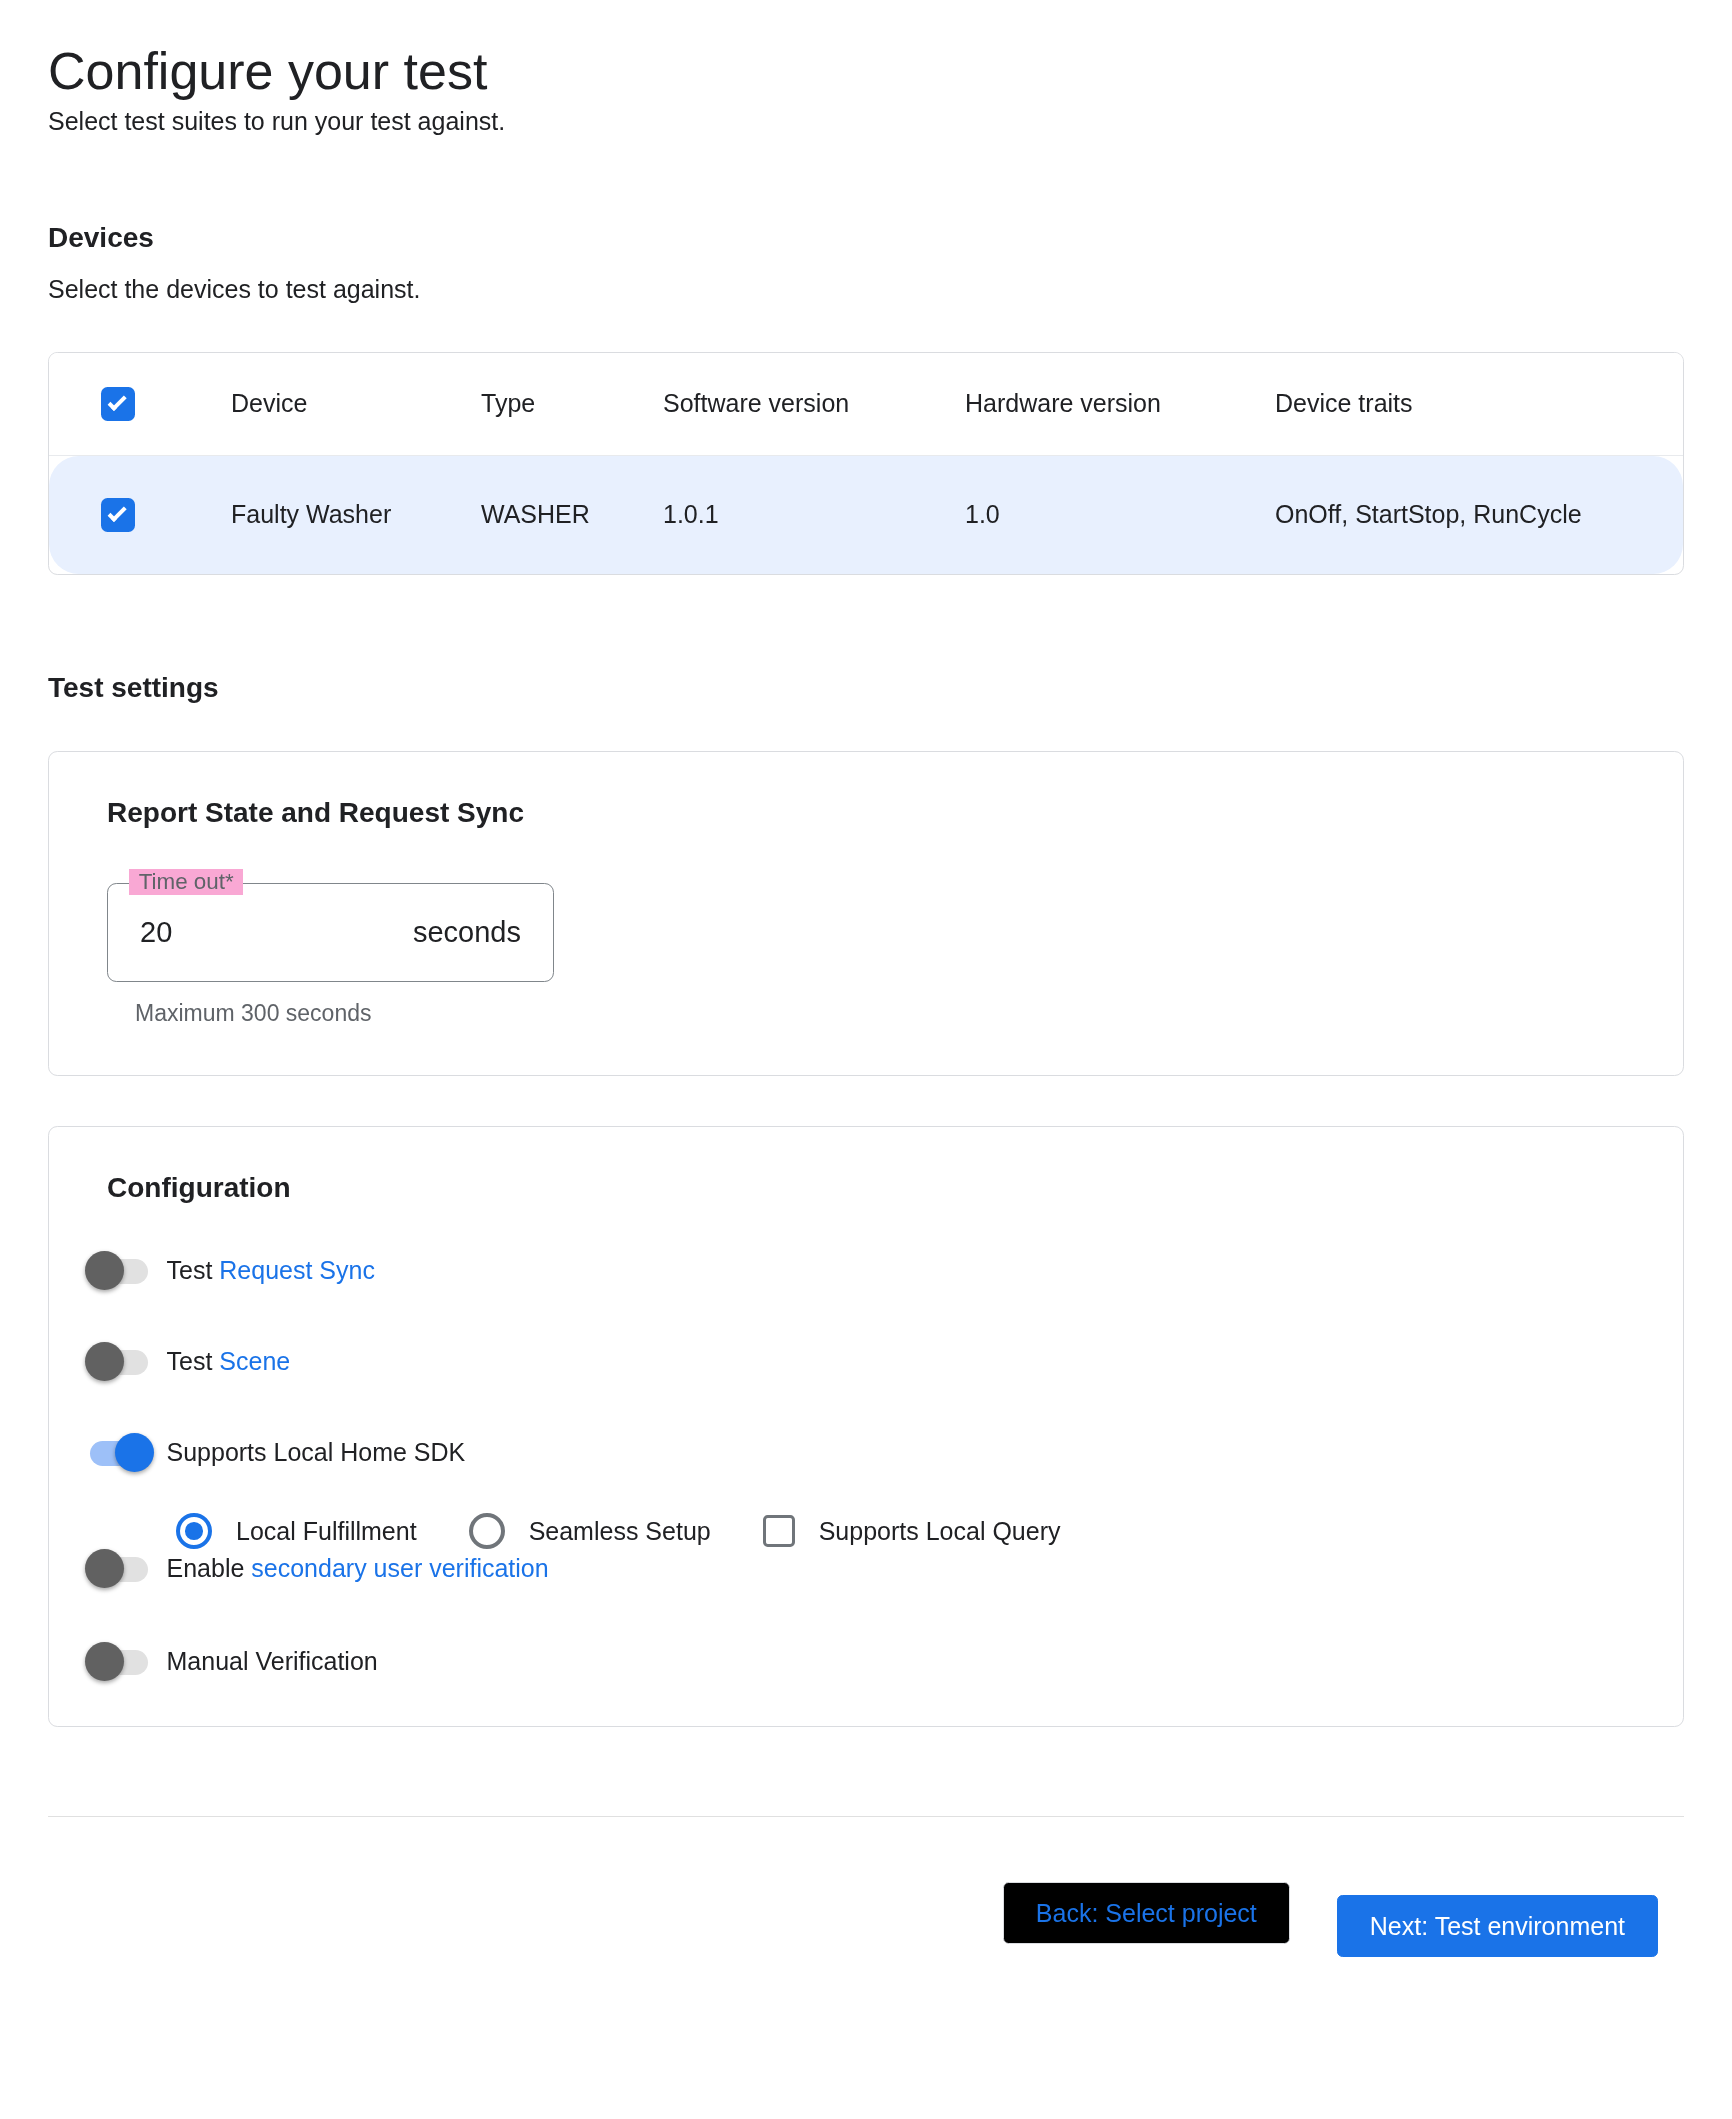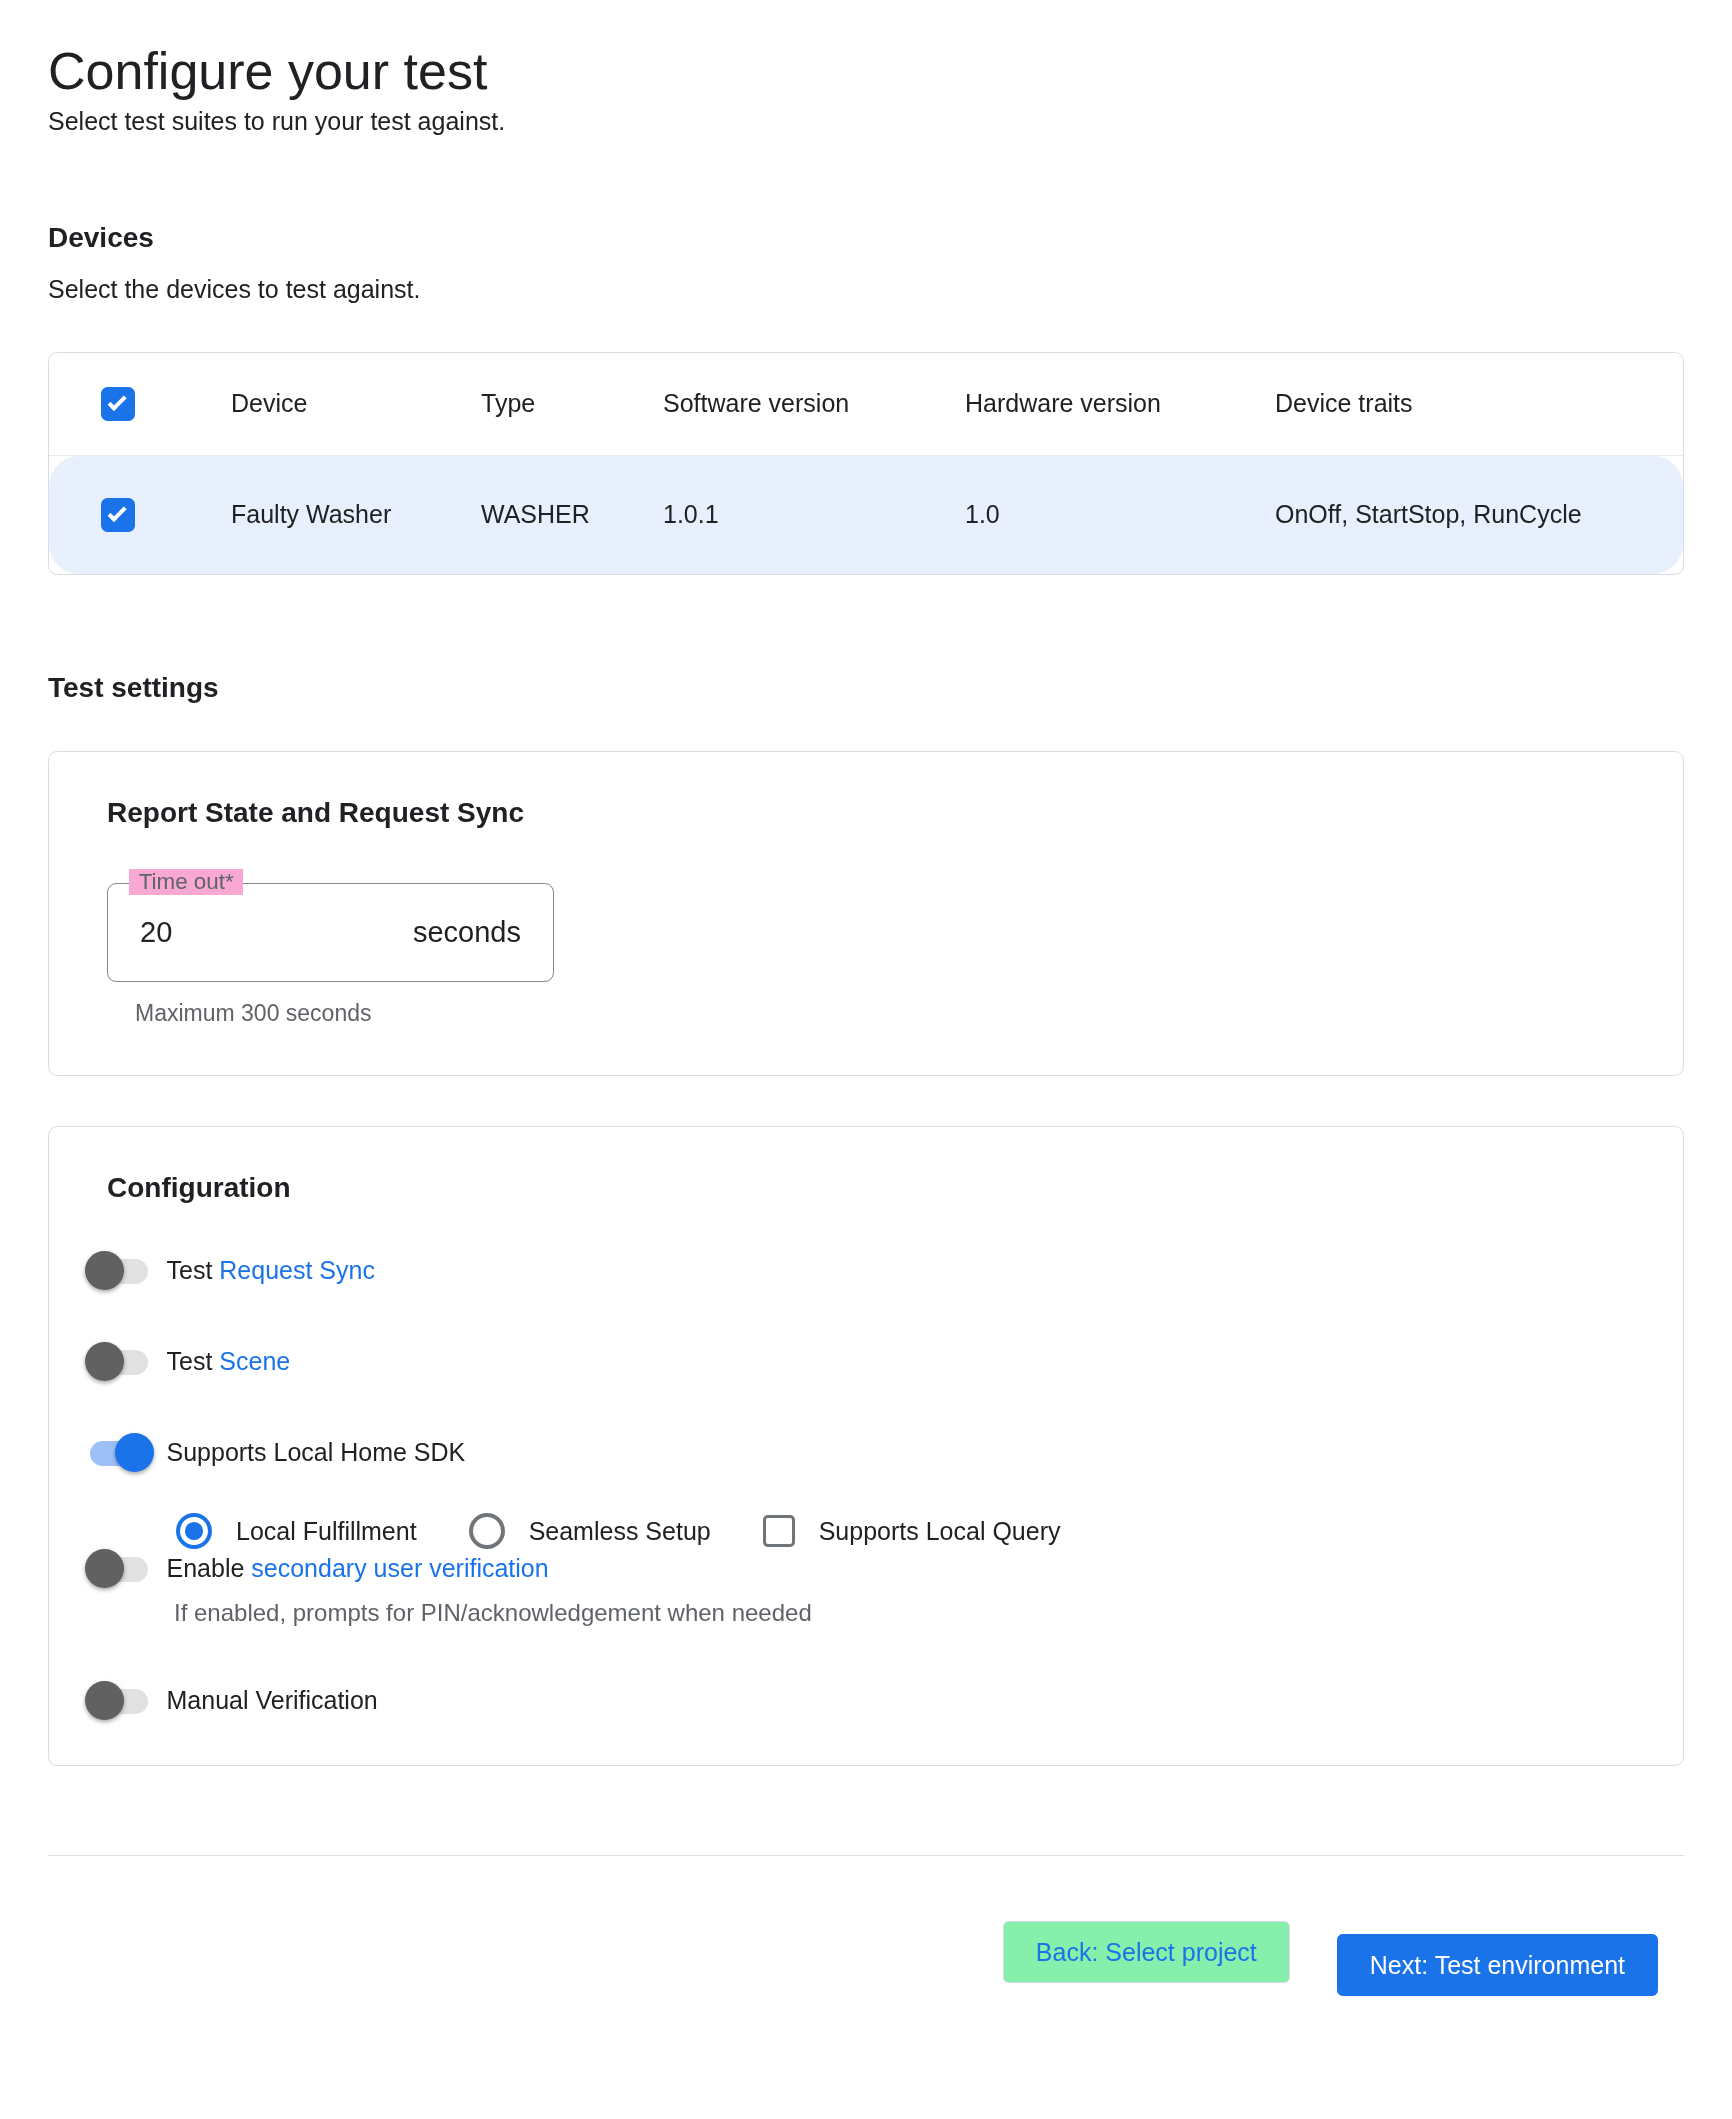--- a/index.html
+++ b/index.html
@@ -141,21 +141,21 @@
     display: flex; justify-content: flex-end; align-items: center;
     gap: 47px; padding-right: 26px;
   }
   .btn {
     height: 62px; border-radius: 5.6px;
     font-family: inherit; font-size: 25px; font-weight: 500;
     padding: 0 32px;
     display: flex; align-items: center; justify-content: center;
     cursor: pointer; white-space: nowrap;
   }
-  .btn-outline { background: #86efac; border: 0.9px solid #dadce0; color: #1a73e8; }
+  .btn-outline { background: #000000; border: 0.9px solid #dadce0; color: #1a73e8; }
   .btn-primary { background: #1a73e8; border: 0.9px solid #1a73e8; color: #ffffff; margin-top: 26px; }
 </style>
 </head>
 <body>
 
 <div class="page">
 
   <h1 class="page-title">Configure your test</h1>
   <div class="page-subtitle">Select test suites to run your test against.</div>
 
@@ -247,21 +247,20 @@
       </div>
     </div>
 
     <div class="switch-row" style="">
       <div class="switch off">
         <div class="track"></div>
         <div class="thumb"></div>
       </div>
       <div class="switch-label"><span>Enable </span><span class="link">secondary user verification</span></div>
     </div>
-    <div class="toggle-helper">If enabled, prompts for PIN/acknowledgement when needed</div>
 
     <div class="switch-row" style="margin-top: 54px;">
       <div class="switch off">
         <div class="track"></div>
         <div class="thumb"></div>
       </div>
       <div class="switch-label">Manual Verification</div>
     </div>
   </div>
 

